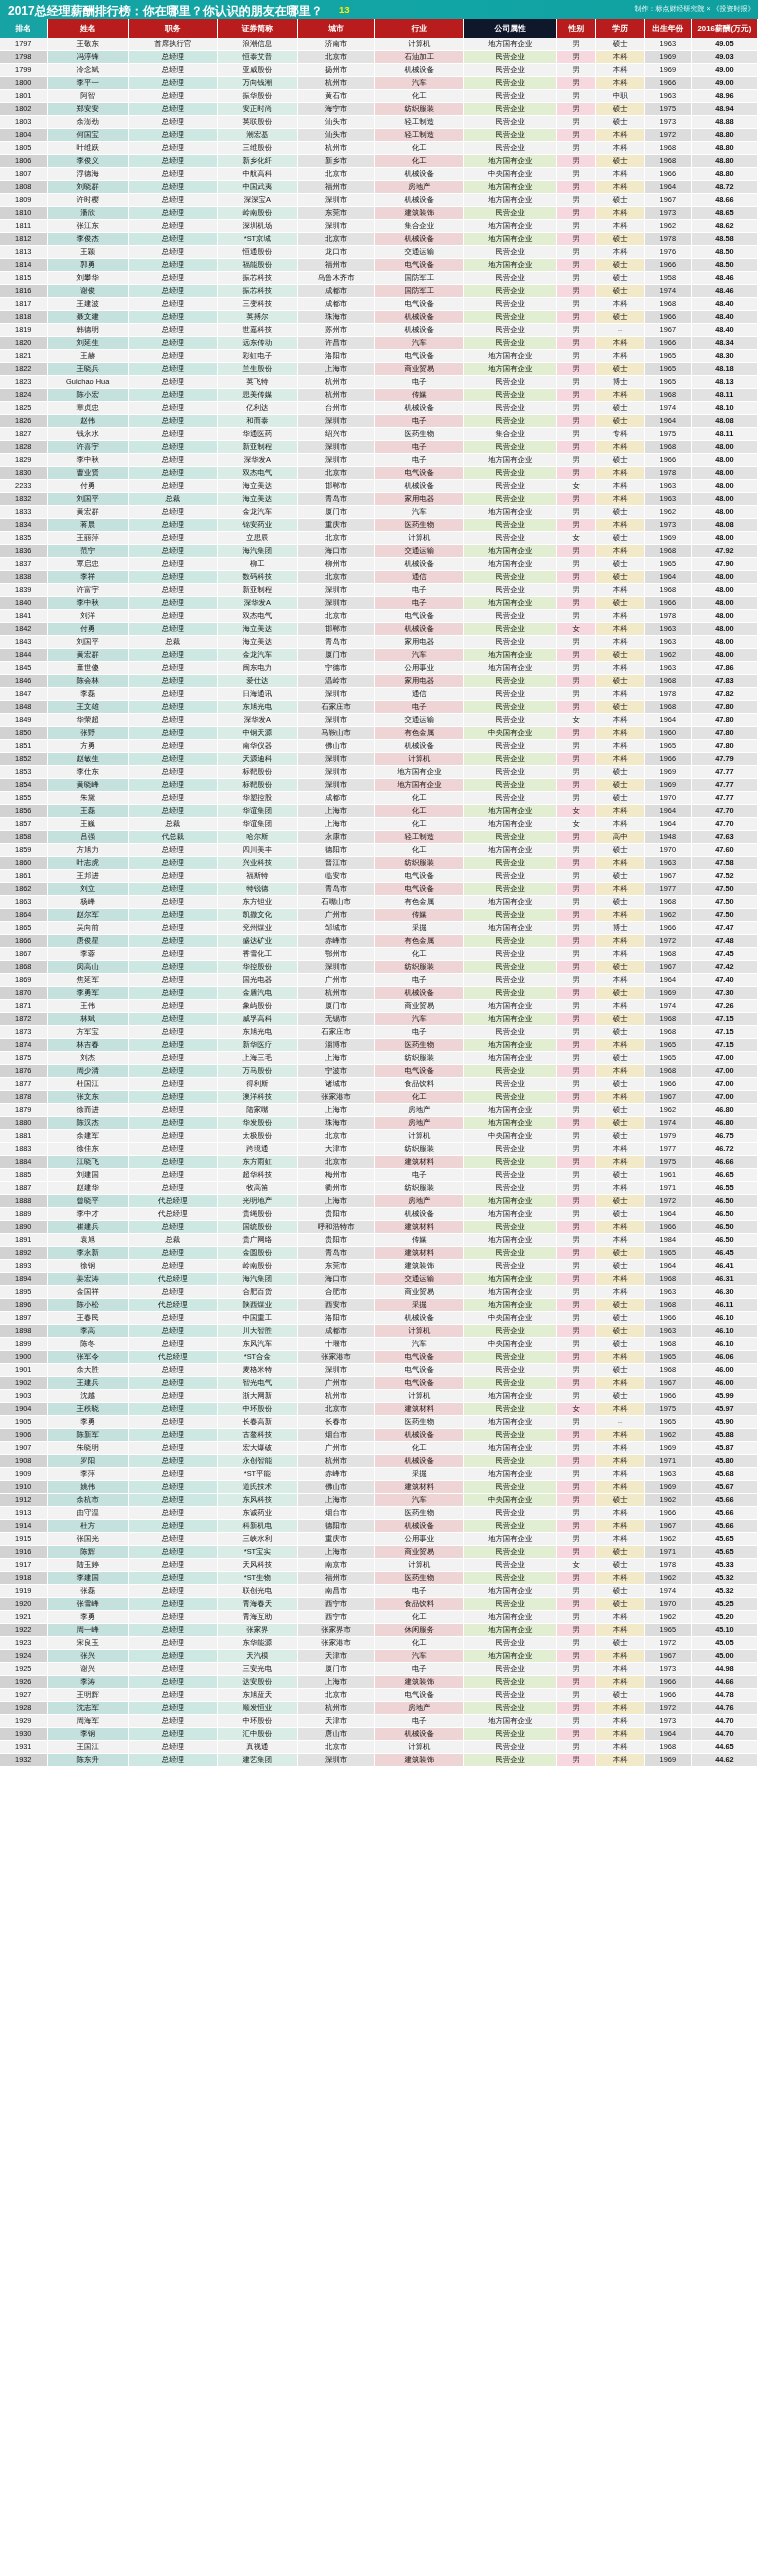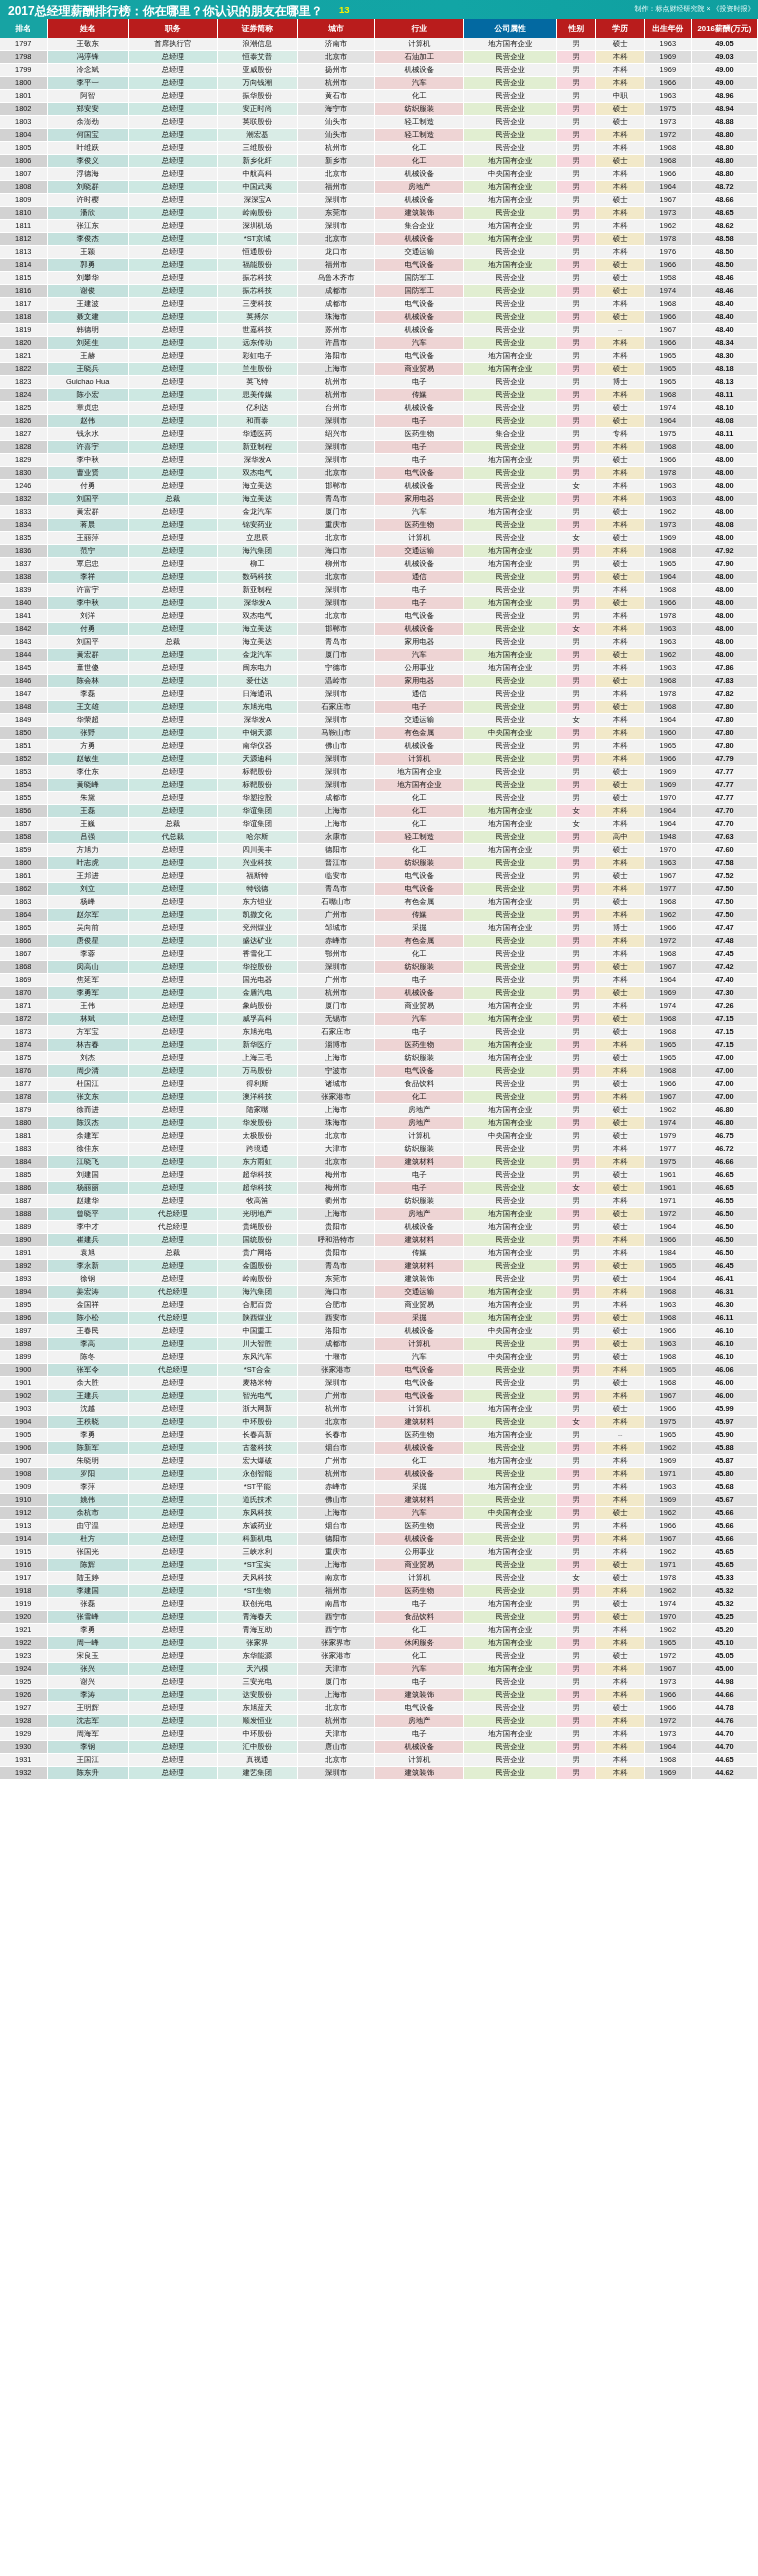--- a/index.html
+++ b/index.html
@@ -37,21 +37,21 @@
   tr.even td.c6{background:#e1eed1;}
   td.c7{background:#fbe3e8;}
   tr.even td.c7{background:#f7d8de;}
   td.c8{background:#f7f0d8;}
   tr.even td.c8{background:#f2e9c9;}
   td.c9{background:#e6e6e6;}
   tr.even td.c9{background:#dcdcdc;}
   td.c10{background:#ececec;font-weight:bold;}
   tr.even td.c10{background:#e2e2e2;}
   th.h0{background:#17a3a3;}
-  th.h5{background:#0369a1;}
+  th.h5{background:#0f172a;}
   .empty{color:#888;}
 </style>
 </head>
 <body>
 
 <div id="page">
 
   <div class="hdr">
     <div class="hdr-title">2017总经理薪酬排行榜：你在哪里？你认识的朋友在哪里？</div>
     <div class="hdr-badge" id="hdr-badge" style="left: 331px; margin-left: 8px;">13</div>
@@ -524,21 +524,21 @@
           <td class="c3">双杰电气</td>
           <td class="c4">北京市</td>
           <td class="c5">电气设备</td>
           <td class="c6">民营企业</td>
           <td class="c7">男</td>
           <td class="c8">本科</td>
           <td class="c9">1978</td>
           <td class="c10">48.00</td>
         </tr>
         <tr class="odd">
-          <td class="c0">1246</td>
+          <td class="c0">2233</td>
           <td class="c1">付勇</td>
           <td class="c2">总经理</td>
           <td class="c3">海立美达</td>
           <td class="c4">邯郸市</td>
           <td class="c5">机械设备</td>
           <td class="c6">民营企业</td>
           <td class="c7">女</td>
           <td class="c8">本科</td>
           <td class="c9">1963</td>
           <td class="c10">48.00</td>
@@ -1225,33 +1225,20 @@
           <td class="c2">总经理</td>
           <td class="c3">超华科技</td>
           <td class="c4">梅州市</td>
           <td class="c5">电子</td>
           <td class="c6">民营企业</td>
           <td class="c7">男</td>
           <td class="c8">硕士</td>
           <td class="c9">1961</td>
           <td class="c10">46.65</td>
         </tr>
-        <tr class="even">
-          <td class="c0">1886</td>
-          <td class="c1">杨丽丽</td>
-          <td class="c2">总经理</td>
-          <td class="c3">超华科技</td>
-          <td class="c4">梅州市</td>
-          <td class="c5">电子</td>
-          <td class="c6">民营企业</td>
-          <td class="c7">女</td>
-          <td class="c8">硕士</td>
-          <td class="c9">1961</td>
-          <td class="c10">46.65</td>
-        </tr>
         <tr class="odd">
           <td class="c0">1887</td>
           <td class="c1">赵建华</td>
           <td class="c2">总经理</td>
           <td class="c3">牧高笛</td>
           <td class="c4">衢州市</td>
           <td class="c5">纺织服装</td>
           <td class="c6">民营企业</td>
           <td class="c7">男</td>
           <td class="c8">本科</td>

